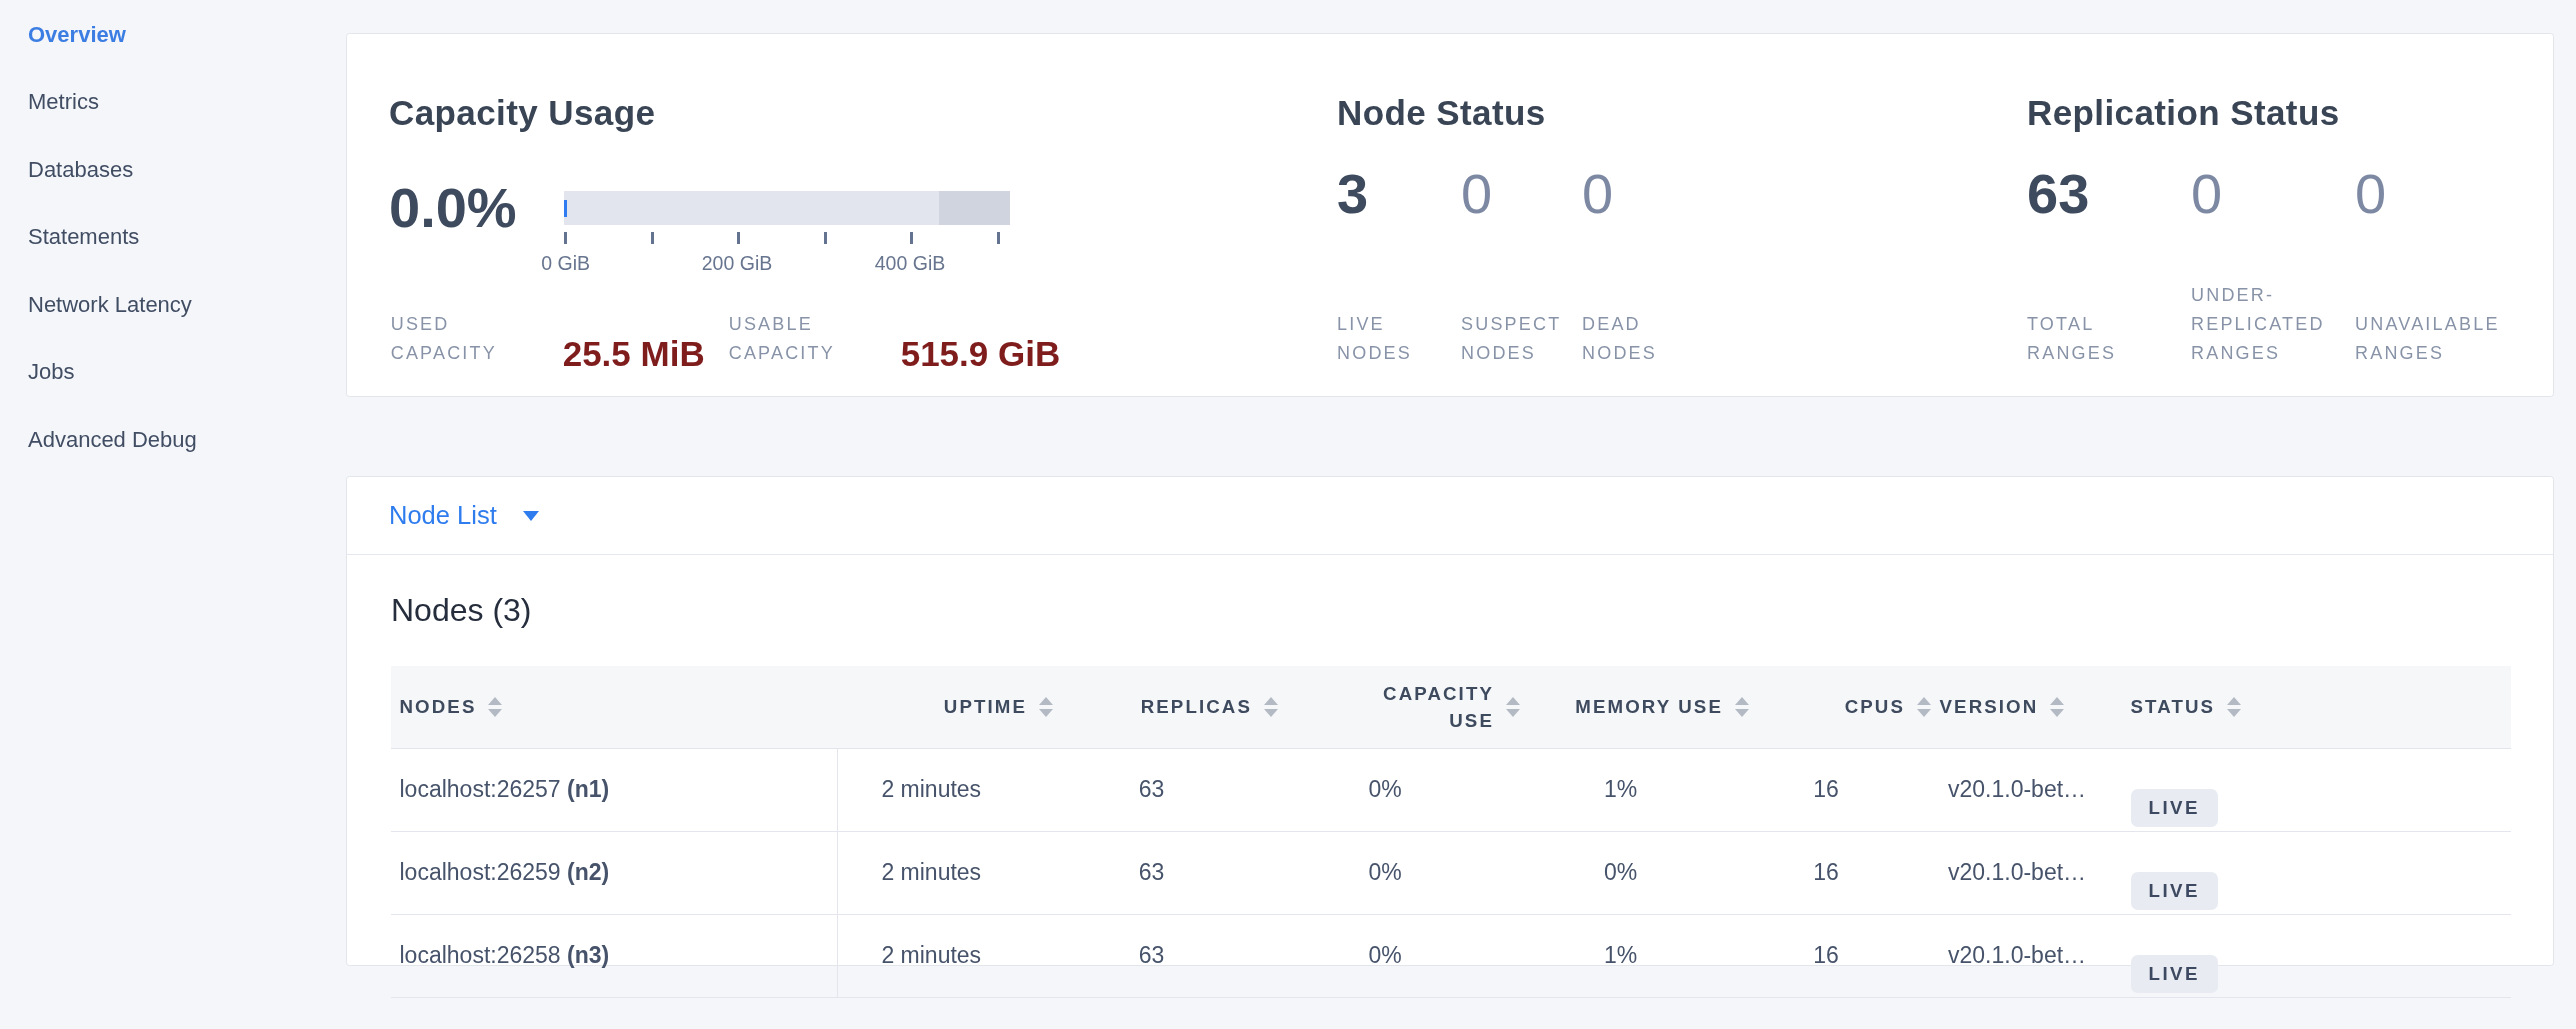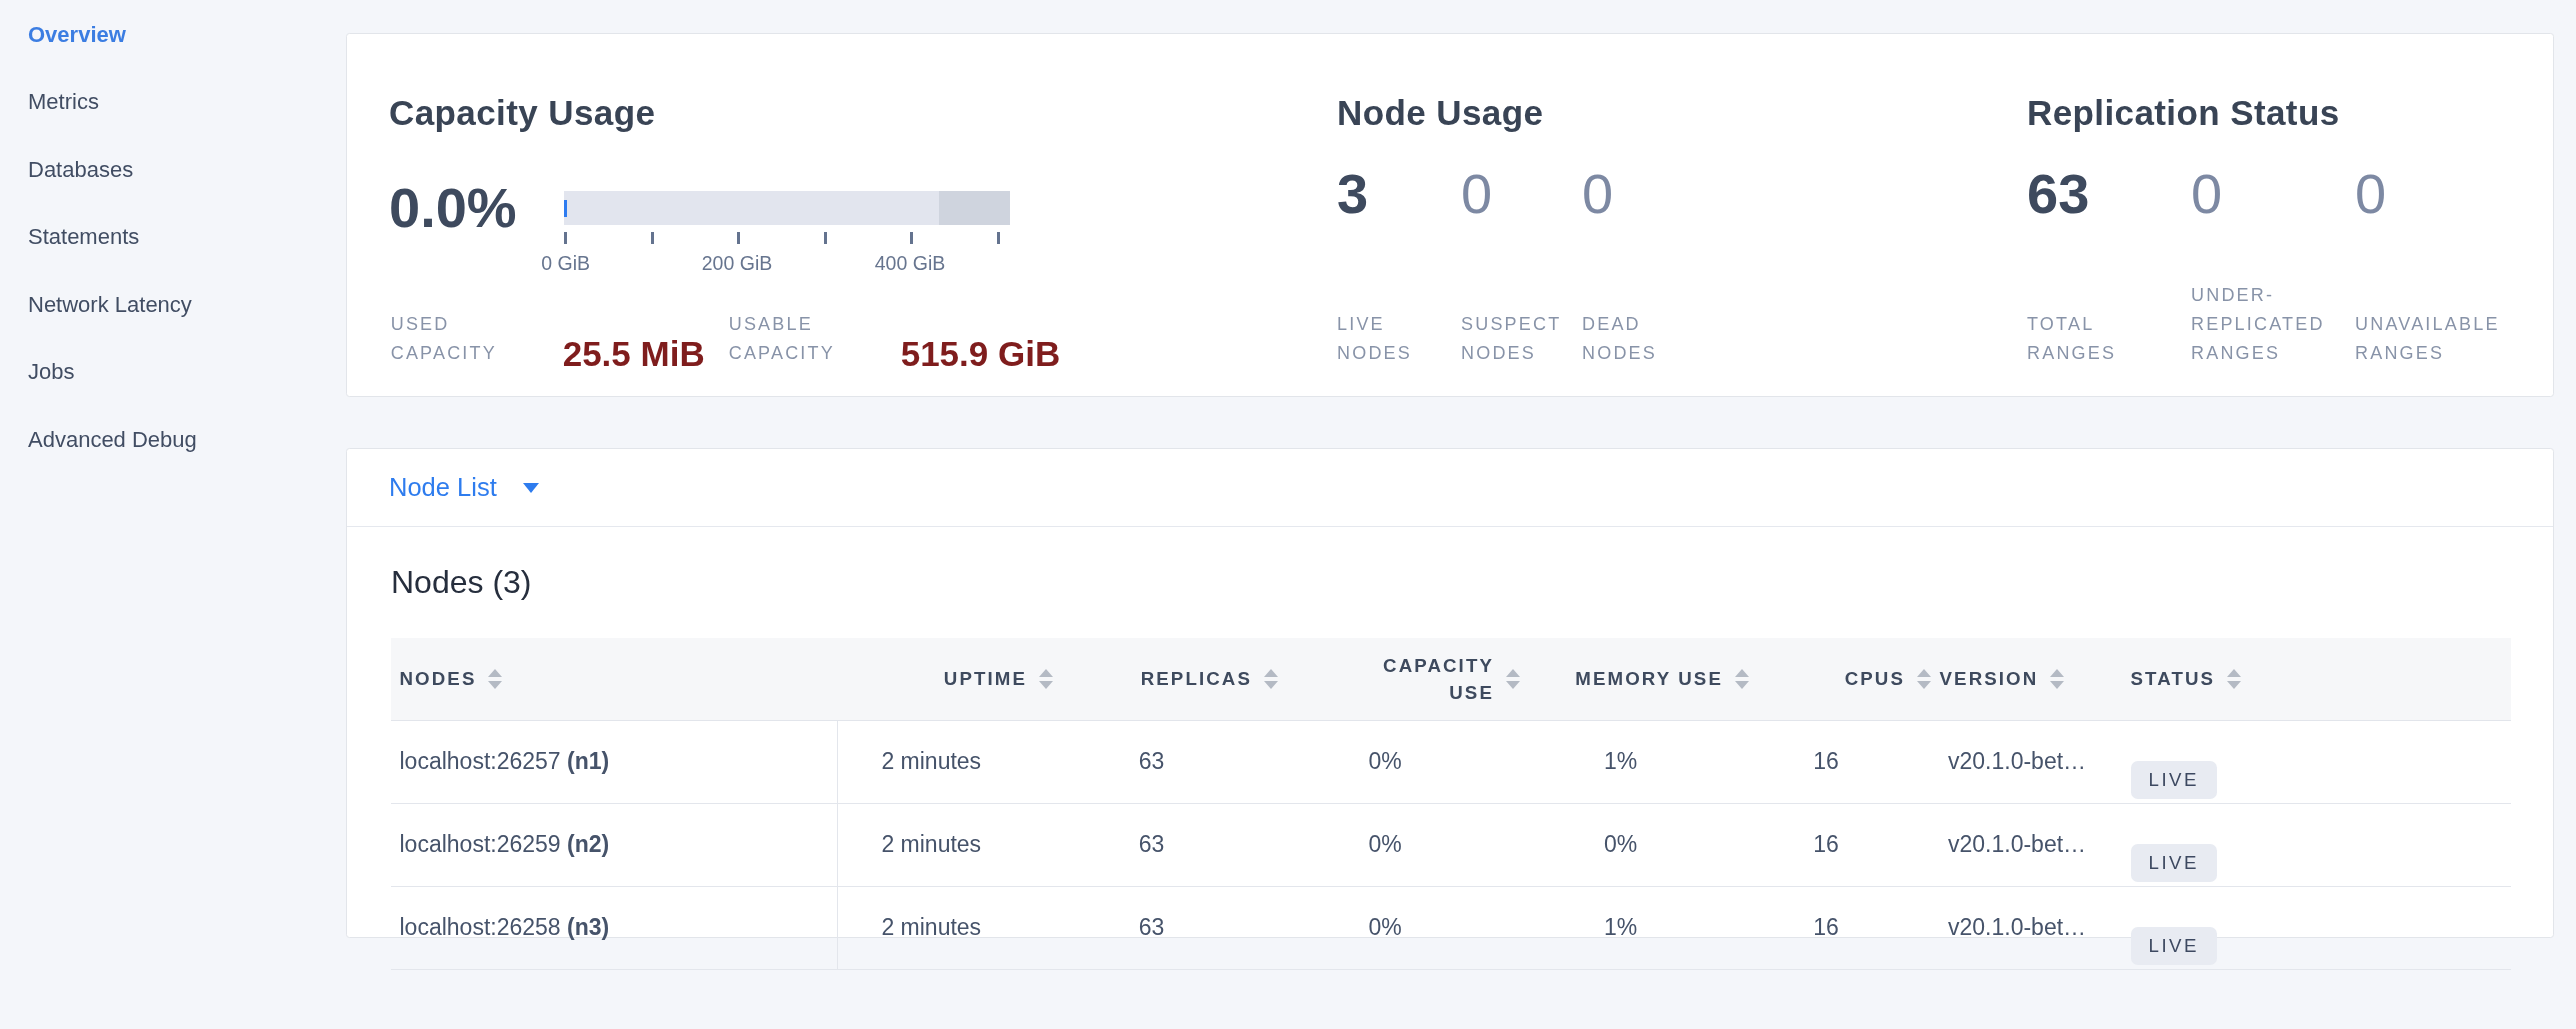--- a/index.html
+++ b/index.html
@@ -18,21 +18,21 @@
     height:25.5px; margin-bottom:42px; font-size:22px; color:#414d63;
     cursor:pointer; display:flex; align-items:center; white-space:nowrap;
   }
   #sidebar li.active { color:#3b7de2; font-weight:700; }
   
   .card {
     position:absolute; background:#ffffff;
     border:1.7px solid #e2e5ea; border-radius:3.4px;
   }
   #card-summary { left:346px; top:33px; width:2208px; height:364px; }
-  #card-nodelist { left:346px; top:448px; width:2208px; height:490px; }
+  #card-nodelist { left:346px; top:476px; width:2208px; height:490px; }
   
   .panel { position:absolute; top:0; bottom:0; }
   .panel-title { position:absolute; top:59px; font-size:35px; font-weight:600; color:#394455; letter-spacing:0.4px; }
   #panel-capacity { left:42px; width:942px; }
   #panel-nodes { left:990px; width:679px; }
   #panel-replication { left:1680px; width:509px; }
   .stat-cols { position:absolute; top:132px; bottom:28px; left:0; right:0; }
   .stat-col { position:absolute; top:0; bottom:0; display:flex; flex-direction:column; justify-content:space-between; }
   .big-num { font-size:56px; font-weight:600; color:#3e4a5e; line-height:1; }
   .big-num.dim { color:#7d89a3; font-weight:500; }
@@ -75,21 +75,21 @@
   .sort-icon .up { border-bottom:8.5px solid #b4bac4; }
   .sort-icon .down { border-top:8.5px solid #b4bac4; }
   tbody td { height:83px; border-bottom:1.7px solid #e3e6ec; font-size:23px; color:#46536a; }
   tbody td.c-nodes { padding-left:8.5px; border-right:1.7px solid #e3e6ec; }
   tbody td.num { text-align:center; padding-right:38px;padding-left:10px; }
   tbody td.c-version { padding-left:17px; white-space:nowrap; overflow:hidden; }
   tbody td.c-status { padding-left:8.5px; }
   .node-id { font-weight:700;margin-top:48px; }
   .badge {
     display:inline-block; background:#e8ebf2; border-radius:6.8px;
-    padding:9.3px 18px; font-size:18.7px; font-weight:400; letter-spacing:2.5px;
+    padding:9.3px 18px; font-size:18.7px; font-weight:700; letter-spacing:2.5px;
     color:#3d4961; line-height:1;margin-top:37px;
   }
 </style>
 </head>
 <body>
 
 <nav id="sidebar">
   <ul>
     <li class="active">Overview</li>
     <li>Metrics</li>
@@ -133,21 +133,21 @@
         <div class="cap-value">25.5 MiB</div>
       </div>
       <div class="cap-pair" style="margin-left:24px">
         <div class="stat-label">Usable Capacity</div>
         <div class="cap-value">515.9 GiB</div>
       </div>
     </div>
   </div>
 
   <div class="panel" id="panel-nodes">
-    <h2 class="panel-title">Node Usage</h2>
+    <h2 class="panel-title">Node Status</h2>
     <div class="stat-cols">
       <div class="stat-col" style="left:0; width:119px">
         <div class="big-num">3</div>
         <div class="stat-label">Live Nodes</div>
       </div>
       <div class="stat-col" style="left:124px; width:117px">
         <div class="big-num dim">0</div>
         <div class="stat-label">Suspect Nodes</div>
       </div>
       <div class="stat-col" style="left:245px; width:136px">

